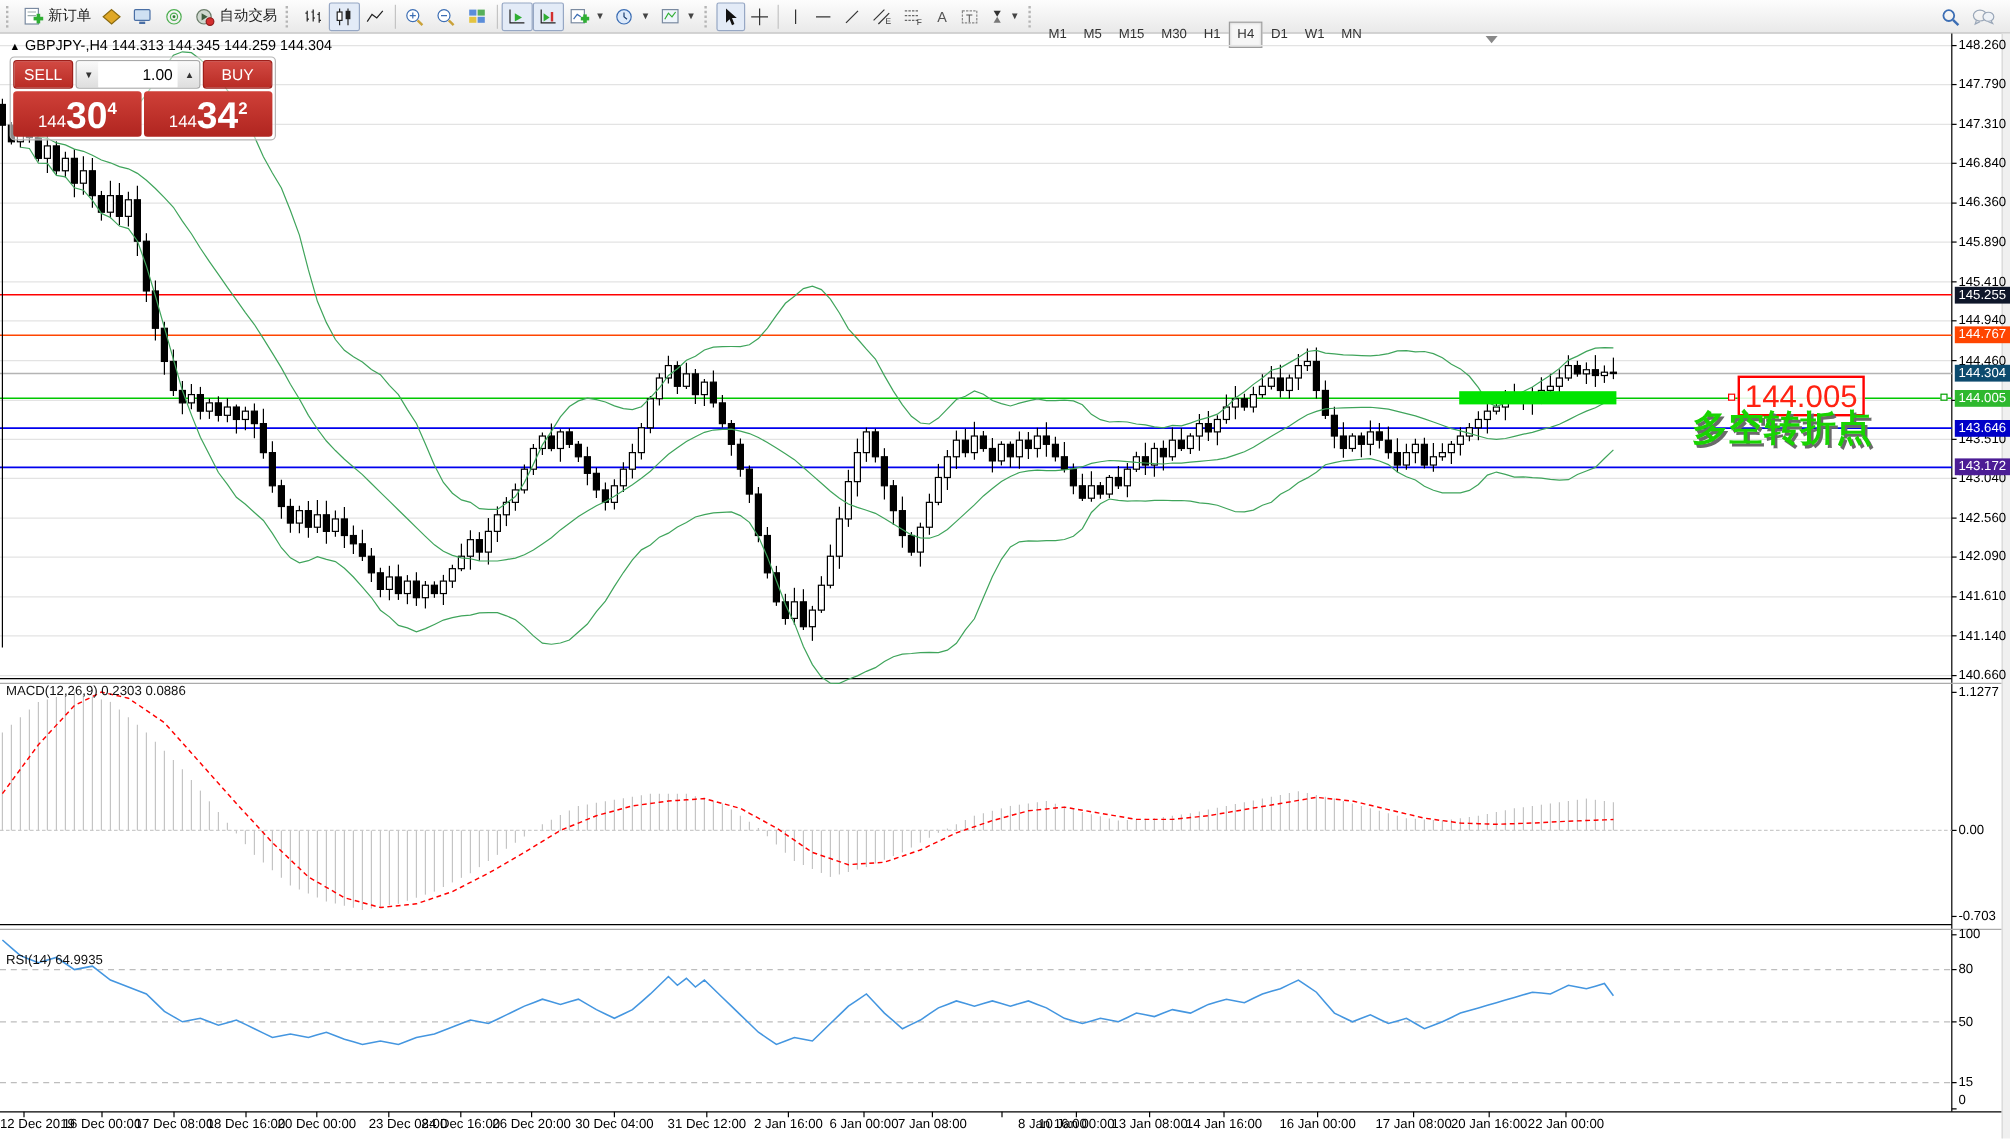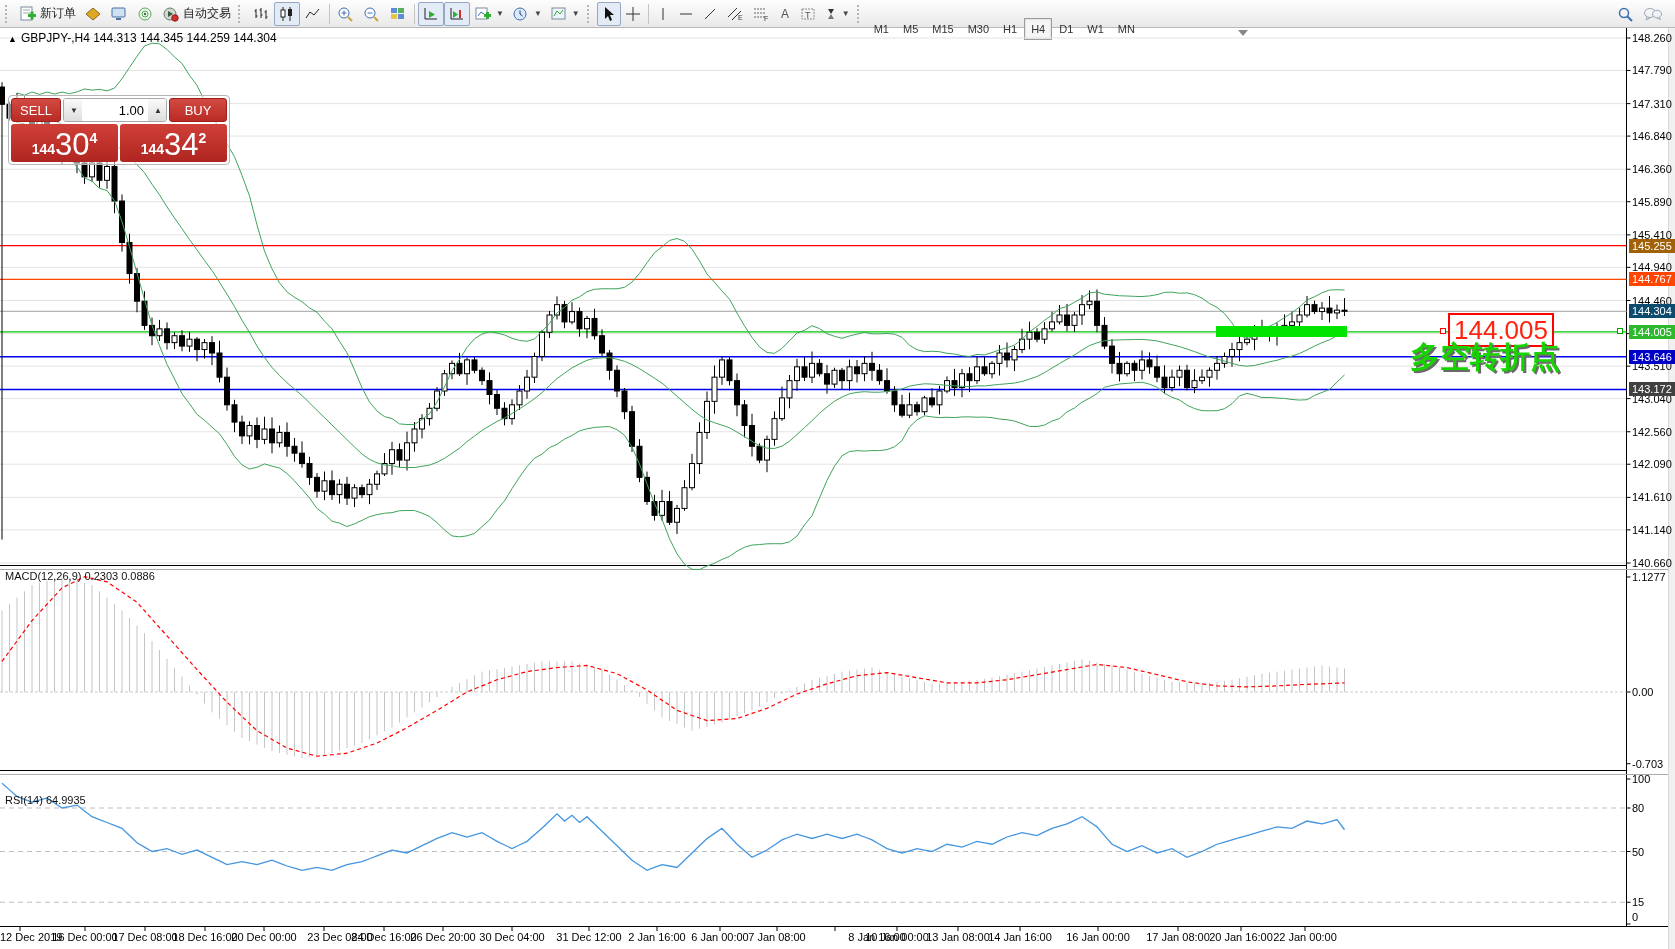--- a/index.html
+++ b/index.html
@@ -12,32 +12,32 @@
   .tbtn{display:flex;align-items:center;gap:3px;height:22px;padding:0 3px;border:1px solid transparent;border-radius:2px;font-size:12px;color:#222;cursor:default;}
   .tbtn.active{border-color:#96a7c4;background:#e3ebf7;}
   .tbtn svg{display:block;}
   .tf{font-size:11px;color:#333;padding:0 6px;height:20px;display:flex;align-items:center;border:1px solid transparent;margin-top:30px;}
   .tf.active{border-color:#9c9c9c;background:#f6f6f6;box-shadow:inset 0 0 2px #bbb;}
   .caret{font-size:8px;color:#444;margin-left:1px;}
   
   #chart-title{left:8px;top:31px;font-size:12px;color:#000;}
   #chart-title .mk{font-size:9px;margin-right:4px;}
   
-  #trade-panel{left:8px;top:47px;width:222px;background:rgba(255,255,255,.55);border:1px solid #b5b5b5;border-radius:4px;padding:2px;box-sizing:border-box;margin-top:48px;}
+  #trade-panel{left:8px;top:47px;width:222px;background:rgba(255,255,255,.55);border:1px solid #b5b5b5;border-radius:4px;padding:2px;box-sizing:border-box;}
   .tp-row1{display:flex;height:24px;gap:2px;}
   .btn-red{background:linear-gradient(#d24a43,#b92b24);color:#fff;border:1px solid #9e1f1a;border-radius:3px;font-size:13px;display:flex;align-items:center;justify-content:center;}
   #sell-btn{width:48px;}
   #buy-btn{width:56px;}
   .vol-box{flex:1;display:flex;border:1px solid #a9a9a9;border-radius:3px;background:#fff;overflow:hidden;}
   .spin{width:18px;background:linear-gradient(#fafafa,#dedede);border:0;font-size:8px;color:#333;}
   .vol-input{flex:1;border:0;text-align:right;font-size:13px;padding-right:4px;width:50px;outline:none;}
   .tp-row2{display:flex;margin-top:2px;gap:2px;height:38px;}
   .price-big{flex:1;background:linear-gradient(#cf4038,#b02520);color:#fff;display:flex;align-items:flex-end;justify-content:center;border-radius:3px;padding-bottom:2px;}
-  .pb-small{font-size:14px;font-weight:bold;margin-bottom:3px;}
-  .pb-large{font-size:31px;font-weight:normal;line-height:30px;text-align:center;}
+  .pb-small{font-size:14px;font-weight:normal;margin-bottom:3px;}
+  .pb-large{font-size:31px;font-weight:bold;line-height:30px;text-align:center;}
   .pb-sup{font-size:14px;font-weight:bold;margin-bottom:14px;}
   
   .axlabel{position:absolute;left:1632px;font-size:11px;color:#000;}
   .badge{position:absolute;left:1629px;font-size:11px;color:#fff;padding:1px 3px 1px 3px;line-height:12px;}
   
   .indlabel{position:absolute;left:5px;font-size:11px;color:#111;}
   
   .tlabel{position:absolute;top:931px;font-size:11px;color:#000;white-space:nowrap;transform:translateX(-50%);}
   .tlabel.first{transform:none;}
   
@@ -953,26 +953,26 @@
       <div class="axlabel" style="top: 523.85px;">141.140</div>
       <div class="axlabel" style="top: 557.008px;">140.660</div>
       <div class="axlabel" style="top: 570.975px;">1.1277</div>
       <div class="axlabel" style="top: 686px;">0.00</div>
       <div class="axlabel" style="top: 757.706px;">-0.703</div>
       <div class="axlabel" style="top: 773px;">100</div>
       <div class="axlabel" style="top: 802px;">80</div>
       <div class="axlabel" style="top: 845.5px;">50</div>
       <div class="axlabel" style="top: 896.25px;">15</div>
       <div class="axlabel" style="top: 911px;">0</div>
-      <div class="badge" style="top: 238.585px; background: #a16207; text-align: center;">145.255</div>
+      <div class="badge" style="top: 238.585px; background: #0f172a; text-align: center;">145.255</div>
       <div class="badge" style="top: 272.296px; background: rgb(255, 69, 0);">144.767</div>
       <div class="badge" style="top: 304.28px; background: #0c4a6e;">144.304</div>
       <div class="badge" style="top: 324.935px; background: rgb(46, 184, 46);">144.005</div>
       <div class="badge" style="top: 349.735px; background: rgb(0, 0, 200);">143.646</div>
-      <div class="badge" style="top: 382.479px; background: #404040;">143.172</div>
+      <div class="badge" style="top: 382.479px; background: #4c1d95;">143.172</div>
     </div>
   <div id="time-labels">
       <div class="tlabel first" style="left: 0px;">12 Dec 2019</div>
       <div class="tlabel" style="left: 85px;">16 Dec 00:00</div>
       <div class="tlabel" style="left: 145px;">17 Dec 08:00</div>
       <div class="tlabel" style="left: 205px;">18 Dec 16:00</div>
       <div class="tlabel" style="left: 264px;">20 Dec 00:00</div>
       <div class="tlabel" style="left: 340px; text-align: right;">23 Dec 08:00</div>
       <div class="tlabel" style="left: 384px;">24 Dec 16:00</div>
       <div class="tlabel" style="left: 443px;">26 Dec 20:00</div>

